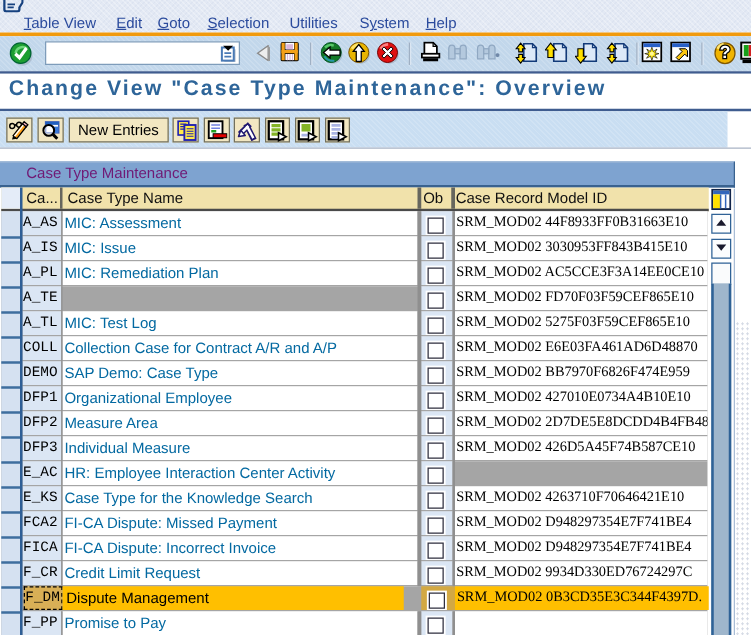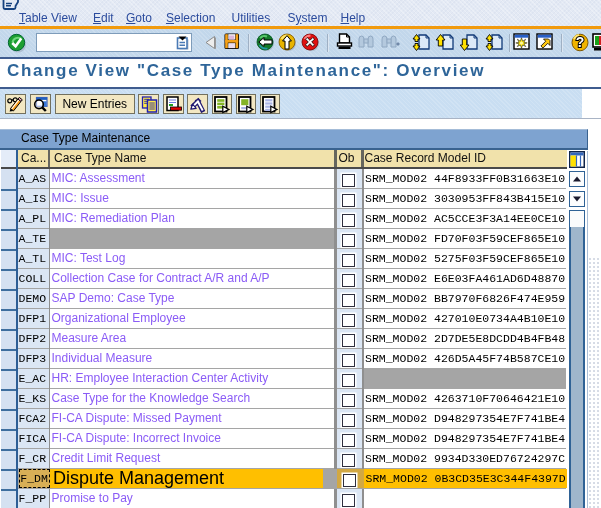--- a/index.html
+++ b/index.html
@@ -18,32 +18,32 @@
 #title{position:absolute;left:7px;top:2px;font-size:17px;font-weight:bold;color:#2e6599;letter-spacing:1.65px;white-space:nowrap}
 #line2{position:absolute;left:0;top:87px;width:601px;height:2px;background:#3f5c8f}
 #apptb{position:absolute;left:0;top:89px;width:582px;height:29px;background:#c9def2;
  background-image:repeating-linear-gradient(45deg,rgba(255,255,255,.15) 0 1px,transparent 1px 3px);}
 .btn{position:absolute;top:5px;height:20px;background:#f2e7c2;border:1px solid #72705e}
 #gapline{position:absolute;left:0;top:118px;width:601px;height:1px;background:#a9b4c5}
 
 #tbl{position:absolute;left:0;top:128px;width:601px;height:380px}
 #band{position:absolute;left:0;top:1px;width:588px;height:21px;background:#7ea3d0;
  border-top:1px solid #a4bcd8;border-right:1px solid #39628f;border-bottom:2px solid #39628f;
- font-size:12px;color:#000000;line-height:17px;padding-left:21px}
+ font-size:12px;color:#701a75;line-height:17px;padding-left:21px}
 #hdr{position:absolute;left:1px;top:22px;width:566px;height:19.3px;background:#f1e2ab;border-bottom:2.3px solid #4a4a4a;font-size:12px;color:#101010}
 .h{position:absolute;top:0;height:17px;line-height:17px;white-space:nowrap;overflow:hidden}
 .hb{position:absolute;top:22px;height:17px;background:#66665e}
 .vl{position:absolute}
 .row{position:absolute;left:1px;top:0;width:565px;height:20px;background:#a5a5a5}
 .c{position:absolute;top:0;height:19px;line-height:19px;white-space:nowrap;overflow:hidden}
 
 .ca{left:16.7px;width:31.8px;background:#dbe6f4;font-family:"Liberation Mono",monospace;font-size:11.5px;color:#000;padding-left:0.8px}
-.nm{left:49px;width:284px;background:#fff;font-size:12px;color:#8b5cf6;padding-left:1.5px}
+.nm{left:49px;width:284px;background:#fff;font-size:12px;color:#0369a1;padding-left:1.5px}
 .ob{left:335.5px;width:25px;background:#dbe6f4}
-.md{left:362.5px;width:202.5px;background:#fff;font-family:Liberation Mono, monospace;font-size:11.5px;color:#000;padding-left:1.5px}
+.md{left:362.5px;width:202.5px;background:#fff;font-family:Liberation Serif, serif;font-size:11.5px;color:#000;padding-left:1.5px}
 .cb{position:absolute;left:5.5px;top:4.5px;width:13px;height:13px;background:#fff;border:1.5px solid #2e2e3e;box-shadow:0 0 0 1.5px #fff}
 
 .sbtn{position:absolute;left:569px;width:16px;background:#fcfdfe;border:1.5px solid #2f6296;text-align:center}
 #strough{position:absolute;left:569px;top:99px;width:16px;height:281px;background:#9fb6cc;border-left:2.5px solid #2f6296;border-right:2px solid #2f6296}
 #rmargin{position:absolute;left:588px;top:129px;width:13px;height:379px;background-image:radial-gradient(rgba(175,185,205,.5) 0.8px, transparent 1.1px);background-size:4px 4px}
 #redge{position:absolute;left:587px;top:23px;width:1.2px;height:357px;background:#a9bdd6}
 </style></head><body>
 <div id="pg">
 <div id="menubar">
 <svg class="abs" style="left:2px;top:0" width="17" height="10" viewBox="0 0 17 10">
@@ -378,21 +378,21 @@
 <div class="row" style="top:321px">
 <div class="c ca">F_CR</div>
 <div class="c nm">Credit Limit Request</div>
 <div class="c ob">
           <span class="cb"></span>
         </div>
 <div class="c md">SRM_MOD02 9934D330ED76724297C</div>
 </div>
 <div class="row" style="top:341px">
 <div class="c ca" style="background:#d8af56;border:1px dashed #000;line-height:17px;left:17.5px;width:31px">F_DM</div>
-<div class="c" style="left:48.5px;width:273px;background:#ffbf00;font-size:18px;padding-left:3.5px">Dispute Management</div>
+<div class="c" style="left:48.5px;width:273px;background:#ffbf00;font-size:12px;padding-left:3.5px">Dispute Management</div>
 <div class="c" style="left:336.4px;width:26.6px;background:#d2a843">
           <span class="cb" style="left:5.6px"></span>
         </div>
 <div class="c md" style="left:363px;width:203px;background:#ffbf00">SRM_MOD02 0B3CD35E3C344F4397D.</div>
 </div>
 <div class="row" style="top:361px">
 <div class="c ca">F_PP</div>
 <div class="c nm">Promise to Pay</div>
 <div class="c ob">
           <span class="cb"></span>

